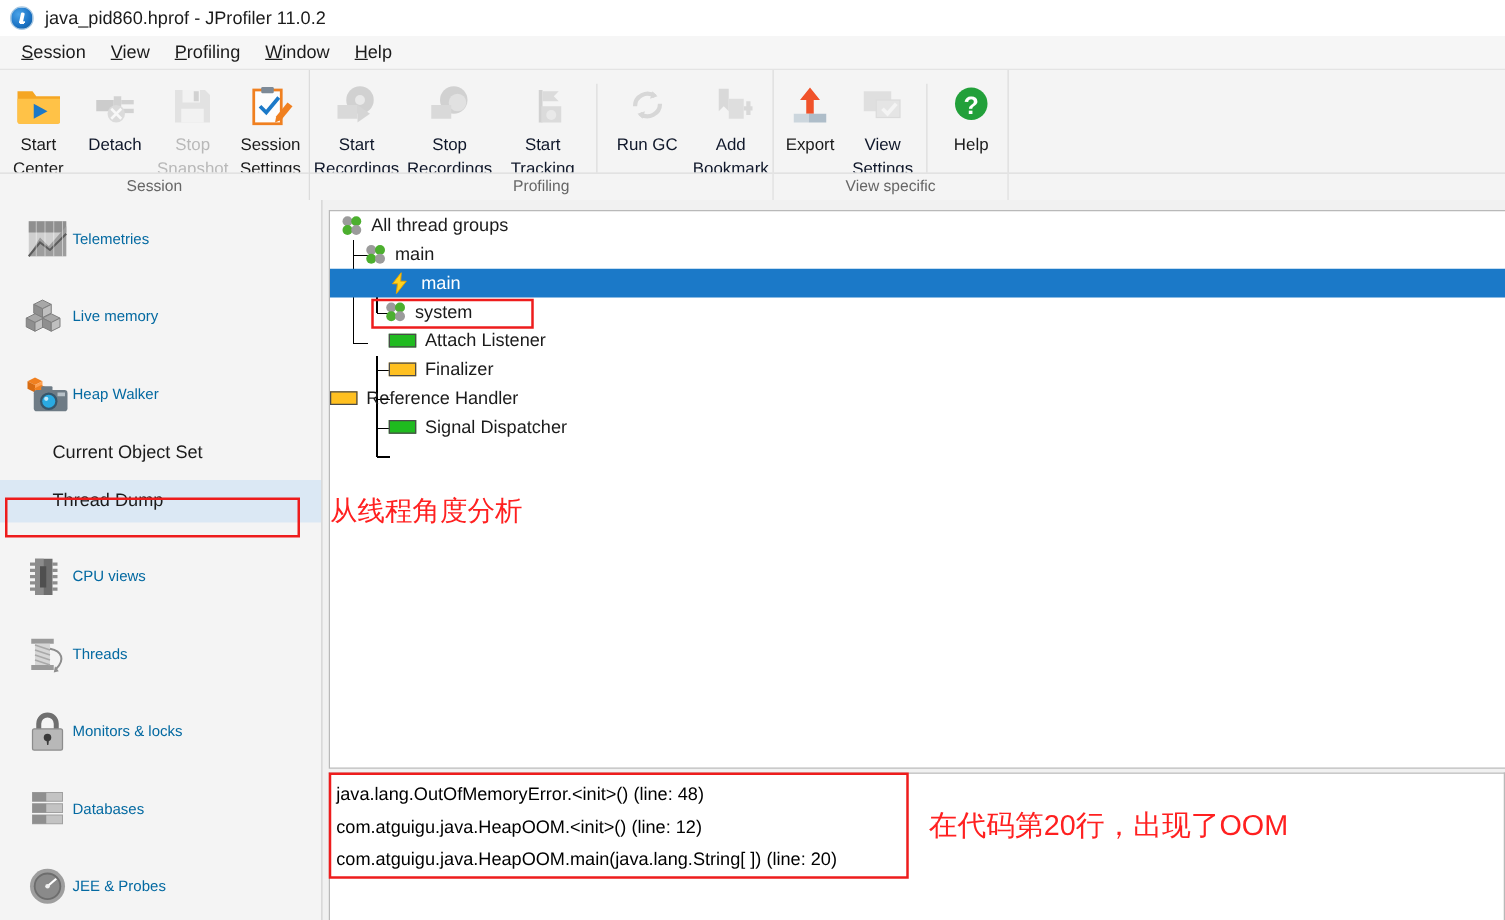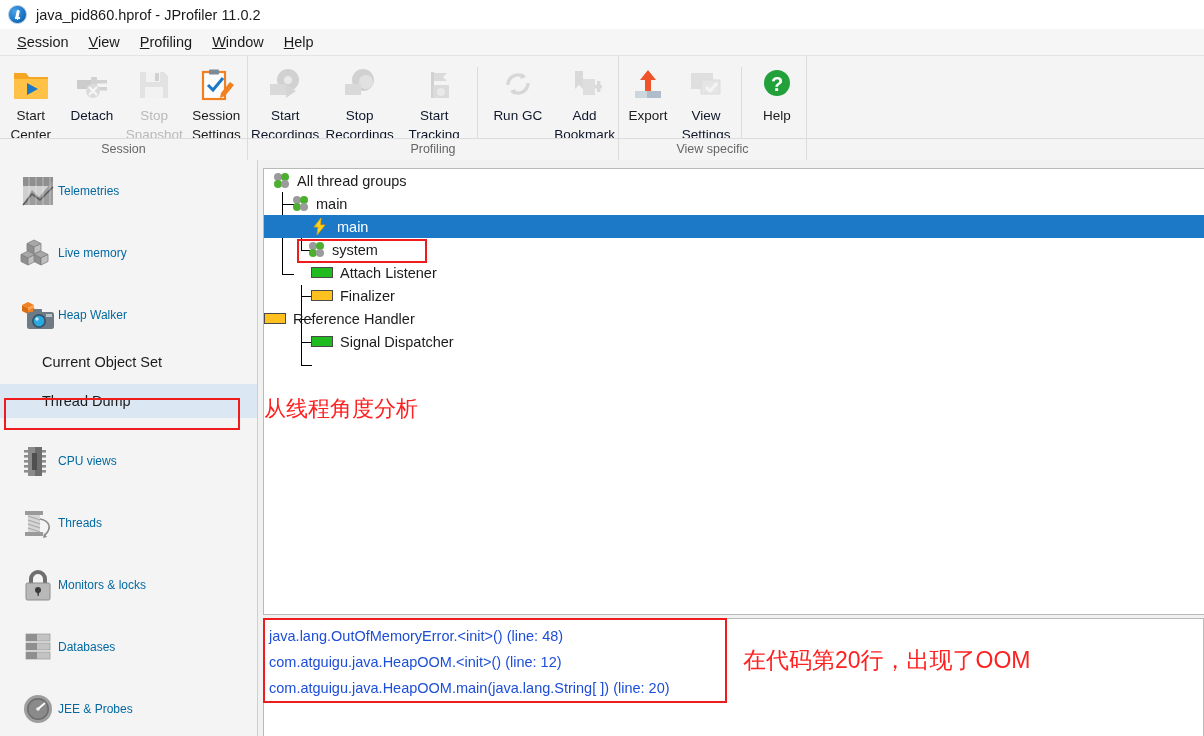--- a/index.html
+++ b/index.html
@@ -101,21 +101,21 @@
   .grp-icon i:nth-child(4) { left: 7px; top: 7px; background: #9b9b9b; }
 
   .bar-icon { width: 22px; height: 11px; flex: none; border: 1px solid #4a4a4a; }
   .bolt-icon { width: 17px; height: 17px; flex: none; display: flex; align-items: center; justify-content: center; }
 
   #stack-panel {
     position: absolute; left: 4px; top: 458px; width: 941px; height: 118px;
     background: #ffffff; border: 1px solid #b9b9b9; border-bottom: none; overflow: hidden;
     padding: 4px 0 0 5px;
   }
-  .stack-line { font-size: 14.5px; color: #1d4ed8; line-height: 26px; white-space: nowrap; }
+  .stack-line { font-size: 14.5px; color: #000000; line-height: 26px; white-space: nowrap; }
 </style>
 </head>
 <body>
 
 <div id="app">
 
   <div id="titlebar">
     <span class="jp-logo"></span>
     <span id="title-text">java_pid860.hprof - JProfiler 11.0.2</span>
   </div>

